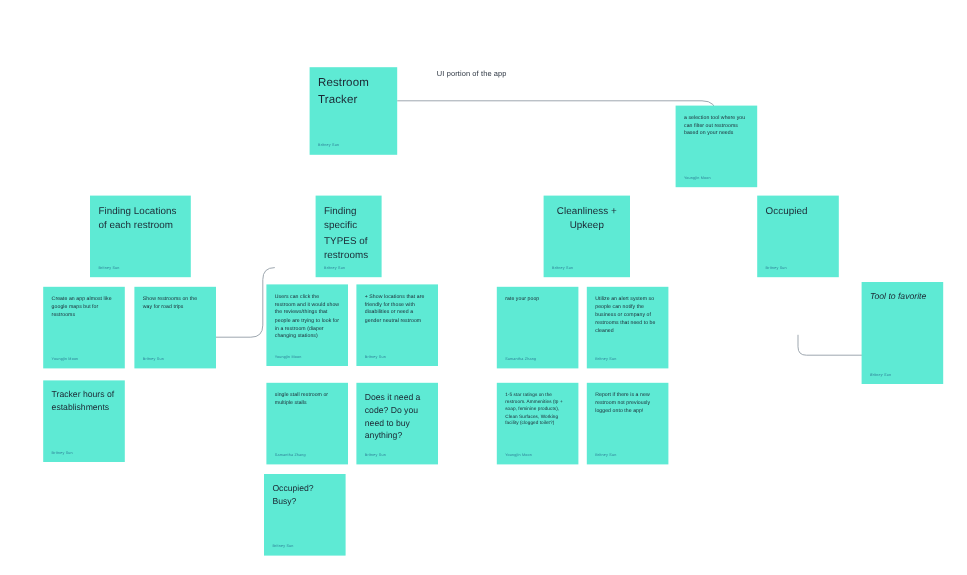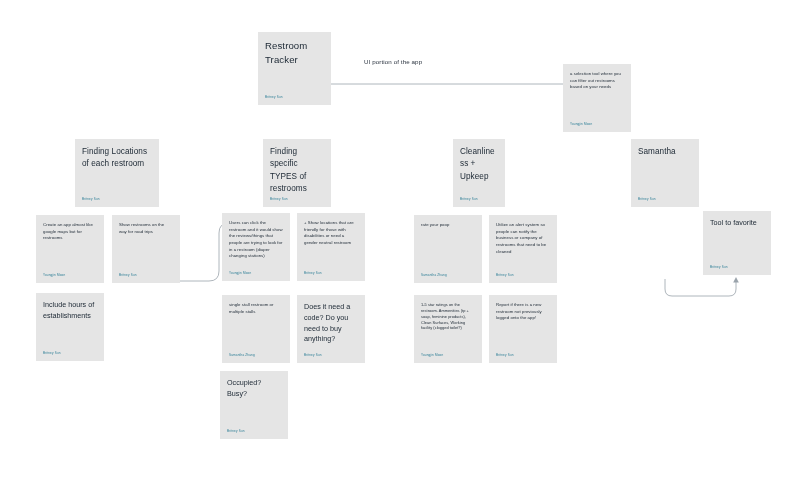--- a/index.html
+++ b/index.html
@@ -17,27 +17,28 @@
     -webkit-font-smoothing: antialiased;
   }
   #board {
     position: absolute;
     left: 0; top: 0;
     width: 806px;
     height: 479px;
   }
   .note {
     position: absolute;
-    background: #e5e5e5;
+    background: #5eead4;
     box-sizing: border-box;
     padding: 7px 7px 12px 7px;
     display: flex;
     flex-direction: column;
     justify-content: flex-start;
     overflow: hidden;
+    margin-top: 24px;
   }
   .note-body {
     color: #1b2733;
     white-space: pre-wrap;
     word-wrap: break-word;
     overflow-wrap: break-word;
     flex: 0 0 auto;
   }
   .note-author {
     position: absolute;
@@ -137,25 +138,25 @@
     <div class="note-body">Create an app almost like google maps but for restrooms</div>
     <div class="note-author">Youngjin Moon</div>
   </div>
 
   <div class="note sz-small" style="left:112px; top:215px; width:68px; height:68px;">
     <div class="note-body">Show restrooms on the way for road trips</div>
     <div class="note-author">Britney Sun</div>
   </div>
 
   <div class="note sz-mid" style="left:36px; top:293px; width:68px; height:68px;">
-    <div class="note-body">Include hours of establishments</div>
-    <div class="note-author">Britney Sun</div>
-  </div>
-
-  <div class="note sz-head" style="left:263px; top:139px; width:68px; height:68px;">
+    <div class="note-body">Tracker hours of establishments</div>
+    <div class="note-author">Britney Sun</div>
+  </div>
+
+  <div class="note sz-head" style="left:263px; top:139px; width:55px; height:68px;">
     <div class="note-body">Finding specific TYPES of restrooms</div>
     <div class="note-author">Britney Sun</div>
   </div>
 
   <div class="note sz-small" style="left:222px; top:213px; width:68px; height:68px;">
     <div class="note-body">Users can click the restroom and it would show the reviews/things that people are trying to look for in a restroom (diaper changing stations)</div>
     <div class="note-author">Youngjin Moon</div>
   </div>
 
   <div class="note sz-small" style="left:297px; top:213px; width:68px; height:68px;">
@@ -171,21 +172,21 @@
   <div class="note sz-mid" style="left:220px; top:371px; width:68px; height:68px;">
     <div class="note-body">Occupied? Busy?</div>
     <div class="note-author">Britney Sun</div>
   </div>
 
   <div class="note sz-mid" style="left:297px; top:295px; width:68px; height:68px;">
     <div class="note-body">Does it need a code? Do you need to buy anything?</div>
     <div class="note-author">Britney Sun</div>
   </div>
 
-  <div class="note sz-head" style="left:453px; top:139px; width:52px; height:68px;">
+  <div class="note sz-head" style="left:453px; top:139px; width:72px; height:68px;text-align:center;">
     <div class="note-body">Cleanliness + Upkeep</div>
     <div class="note-author">Britney Sun</div>
   </div>
 
   <div class="note sz-small" style="left:414px; top:215px; width:68px; height:68px;">
     <div class="note-body">rate your poop</div>
     <div class="note-author">Samantha Zhang</div>
   </div>
 
   <div class="note sz-small" style="left:489px; top:215px; width:68px; height:68px;">
@@ -197,23 +198,23 @@
     <div class="note-body">1-5 star ratings on the restroom. Ammenities (tp + soap, feminine products), Clean Surfaces, Working facility (clogged toilet?)</div>
     <div class="note-author">Youngjin Moon</div>
   </div>
 
   <div class="note sz-small" style="left:489px; top:295px; width:68px; height:68px;">
     <div class="note-body">Report if there is a new restroom not previously logged onto the app!</div>
     <div class="note-author">Britney Sun</div>
   </div>
 
   <div class="note sz-head" style="left:631px; top:139px; width:68px; height:68px;">
-    <div class="note-body">Samantha</div>
-    <div class="note-author">Britney Sun</div>
-  </div>
-
-
-  <div class="note sz-mid" style="left:703px; top:211px; width:68px; height:64px;">
+    <div class="note-body">Occupied</div>
+    <div class="note-author">Britney Sun</div>
+  </div>
+
+
+  <div class="note sz-mid" style="left:718px; top:211px; width:68px; height:85px;font-style:italic;">
     <div class="note-body">Tool to favorite</div>
     <div class="note-author">Britney Sun</div>
   </div>
 
 </div>
 
 </body></html>

